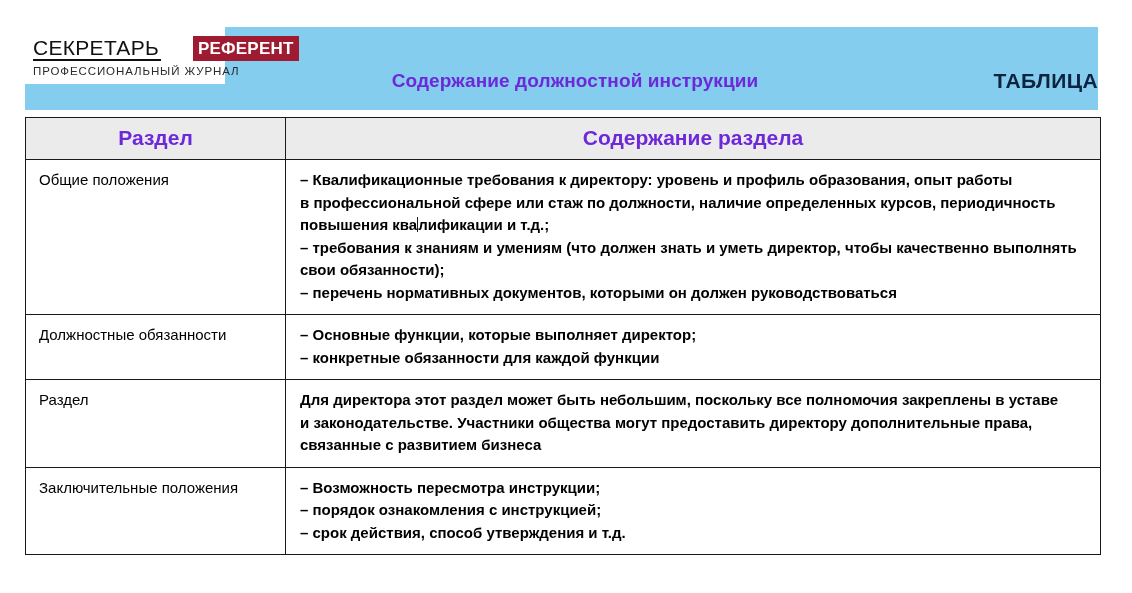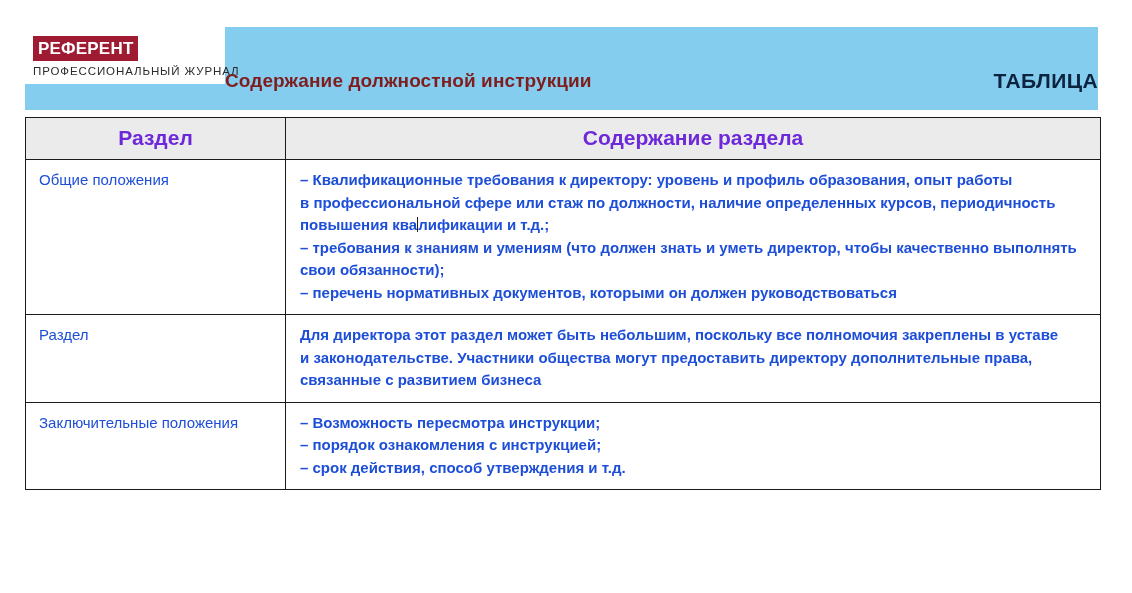--- a/index.html
+++ b/index.html
@@ -57,38 +57,39 @@
   .logo-badge {
     background: #9e1b32;
     color: #ffffff;
     font-size: 17px;
     font-weight: bold;
     letter-spacing: 0.2px;
     line-height: 25px;
     padding: 0 5px;
     white-space: nowrap;
     display: inline-block;
+    margin-left: 32px;
   }
   .logo-sub {
     margin-top: 4px;
     font-size: 11.5px;
     letter-spacing: 0.9px;
     color: #2b2b2b;
     white-space: nowrap;
   }
 
   .doc-title {
     position: absolute;
     left: 225px;
     top: 70px;
     width: 700px;
-    text-align: left;
+    text-align: center;
     font-size: 19px;
     font-weight: bold;
-    color: #7f1d1d;
+    color: #6d28d9;
     letter-spacing: 0.1px;
   }
   .table-label {
     position: absolute;
     right: 34px;
     top: 45px;
     font-size: 21px;
     font-weight: bold;
     color: #0d2440;
     letter-spacing: 0.4px;
@@ -120,21 +121,21 @@
     font-weight: bold;
     color: #6d28d9;
     padding: 8px 6px 9px 6px;
     vertical-align: middle;
   }
 
   .grid tbody td {
     background: #ffffff;
     font-size: 15px;
     line-height: 1.50;
-    color: #1d4ed8;
+    color: #000000;
     padding: 9px 10px 10px 12px;
   }
   .grid tbody td.sect {
     padding-left: 13px;
     white-space: nowrap;
   }
   .grid tbody td.body {
     padding-left: 14px;
   }
   .body p {
@@ -152,20 +153,21 @@
     margin: 0 0px;
   }
 </style>
 </head>
 <body>
 
 <div class="header-band"></div>
 
 <div class="logo-block">
   <div class="logo-top">
+    <span class="logo-word">СЕКРЕТАРЬ</span>
       <span class="logo-badge">РЕФЕРЕНТ</span>
   </div>
   <div class="logo-sub">ПРОФЕССИОНАЛЬНЫЙ ЖУРНАЛ</div>
 </div>
 
 <div class="doc-title">Содержание должностной инструкции</div>
 <div class="table-label">ТАБЛИЦА</div>
 
 <table class="grid">
   <colgroup>
@@ -184,20 +186,27 @@
       <td class="body">
         <p>– Квалификационные требования к директору: уровень и профиль образования, опыт работы</p>
         <p>в профессиональной сфере или стаж по должности, наличие определенных курсов, периодичность</p>
         <p><span>повышения ква<span class="caret"></span>лификации и т.д.;</span></p>
         <p>– требования к знаниям и умениям (что должен знать и уметь директор, чтобы качественно выполнять</p>
         <p>свои обязанности);</p>
         <p>– перечень нормативных документов, которыми он должен руководствоваться</p>
       </td>
     </tr>
     <tr>
+      <td class="sect">Должностные обязанности</td>
+      <td class="body">
+        <p>– Основные функции, которые выполняет директор;</p>
+        <p>– конкретные обязанности для каждой функции</p>
+      </td>
+    </tr>
+    <tr>
       <td class="sect">Раздел</td>
       <td class="body">
         <p>Для директора этот раздел может быть небольшим, поскольку все полномочия закреплены в уставе</p>
         <p>и законодательстве. Участники общества могут предоставить директору дополнительные права,</p>
         <p>связанные с развитием бизнеса</p>
       </td>
     </tr>
     <tr>
       <td class="sect">Заключительные положения</td>
       <td class="body">

